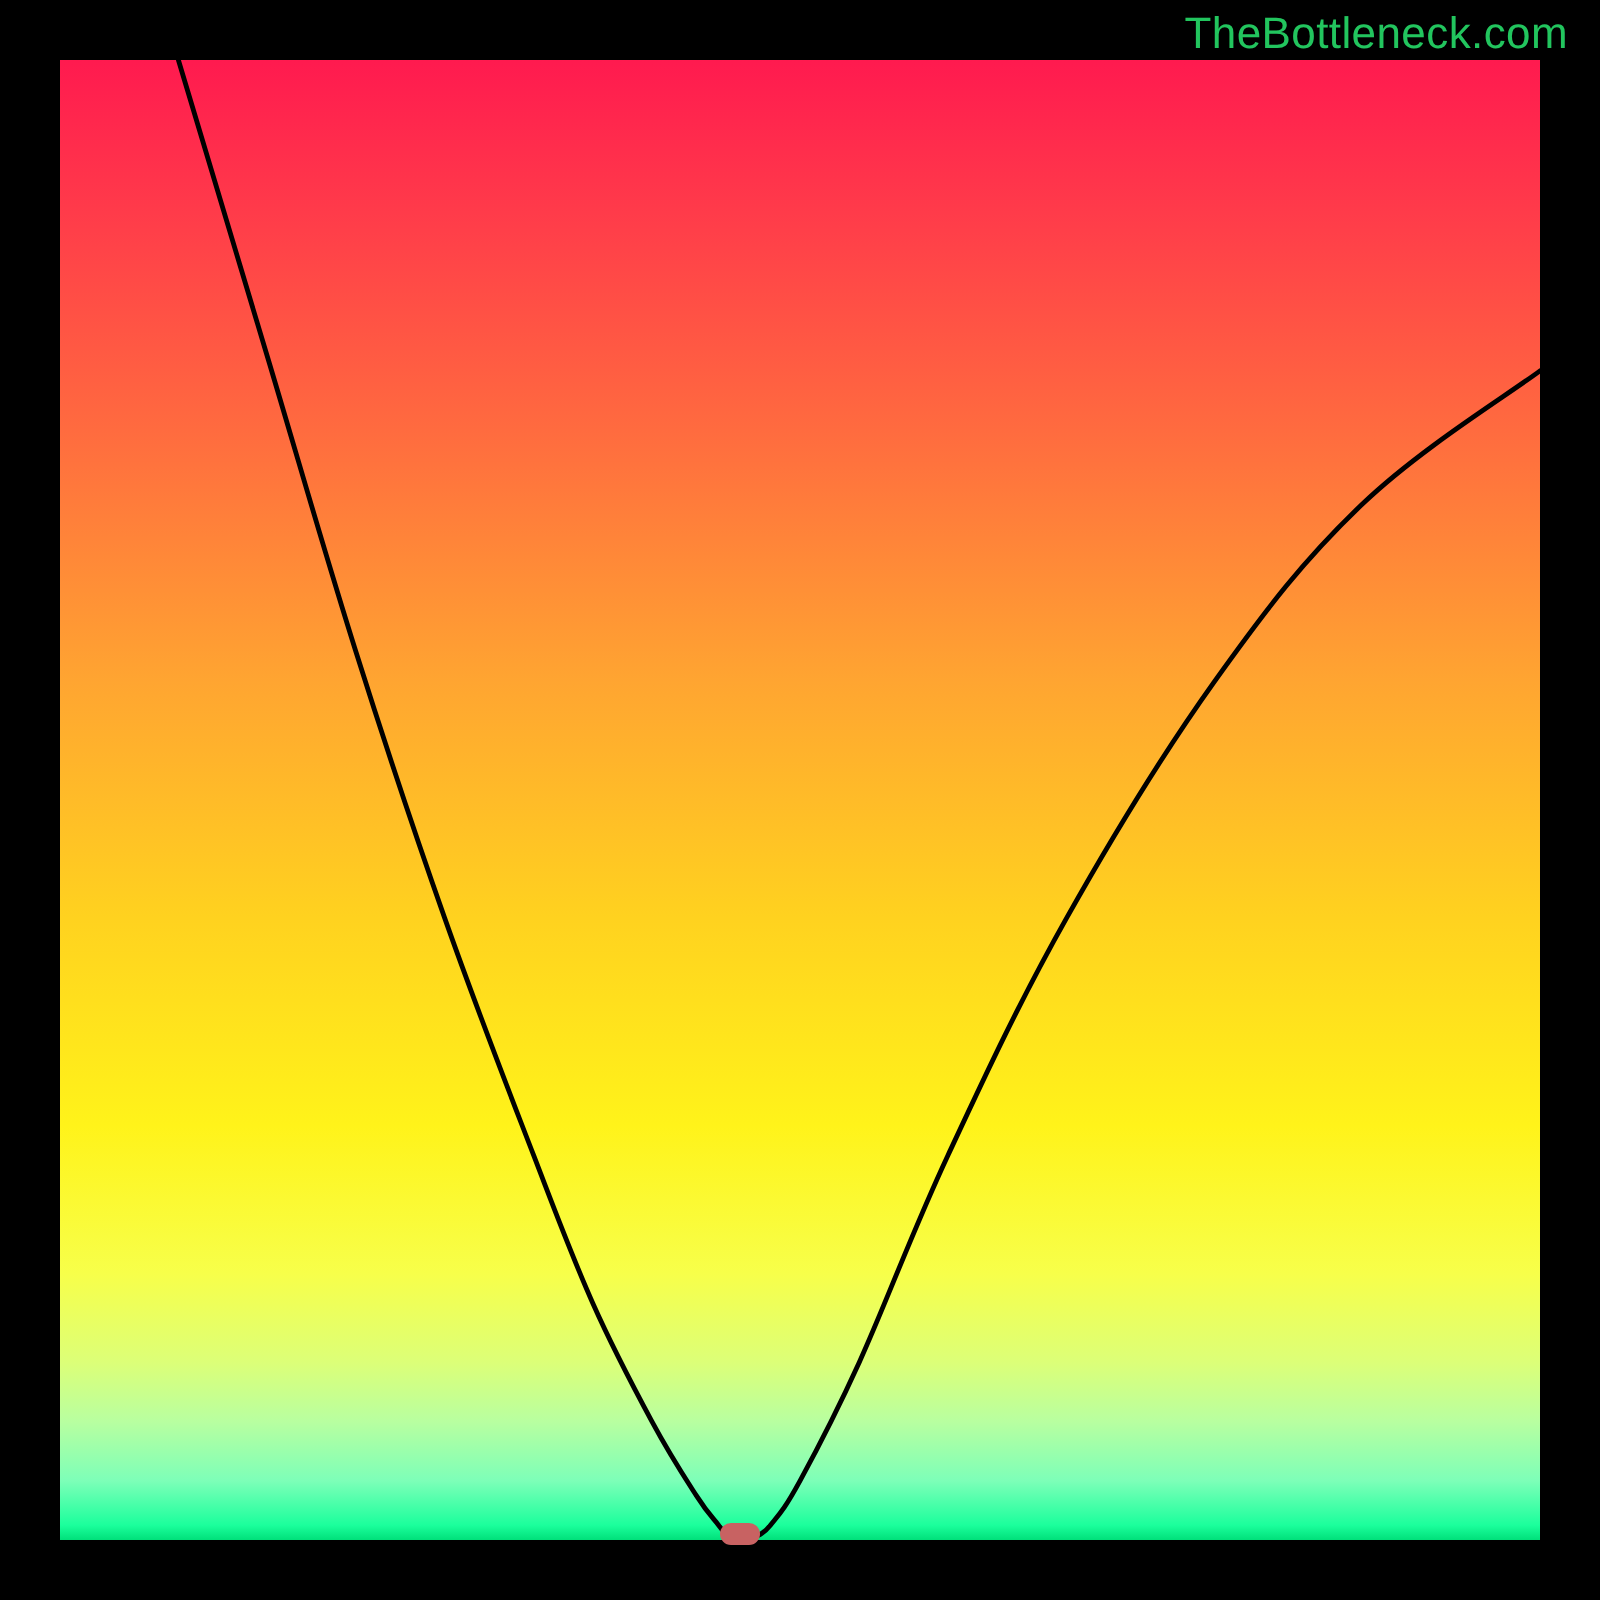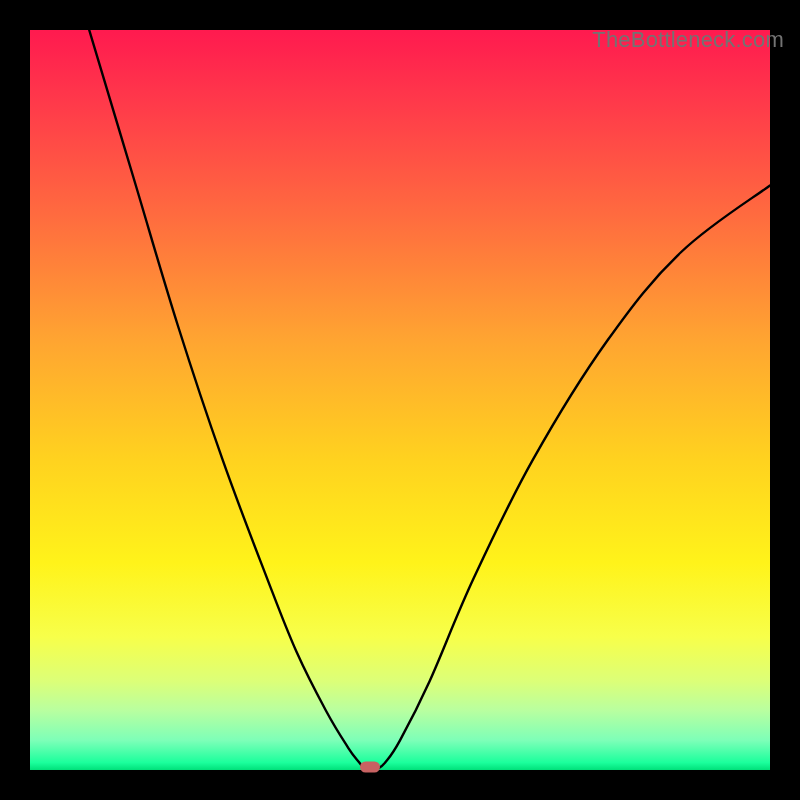--- a/index.html
+++ b/index.html
@@ -14,26 +14,25 @@
   .outer {
     position: relative;
     width: 800px;
     height: 800px;
     background: #000;
   }
   .watermark {
     position: absolute;
     top: 4px;
     right: 16px;
-    color: #737373;
+    color: #22c55e;
     font-size: 22px;
     font-weight: 400;
     letter-spacing: 0.2px;
     z-index: 20;
-    margin-top: 23px;
   }
   .plot {
     position: absolute;
     left: 30px;
     top: 30px;
     width: 740px;
     height: 740px;
   }
   
   .gradient {

